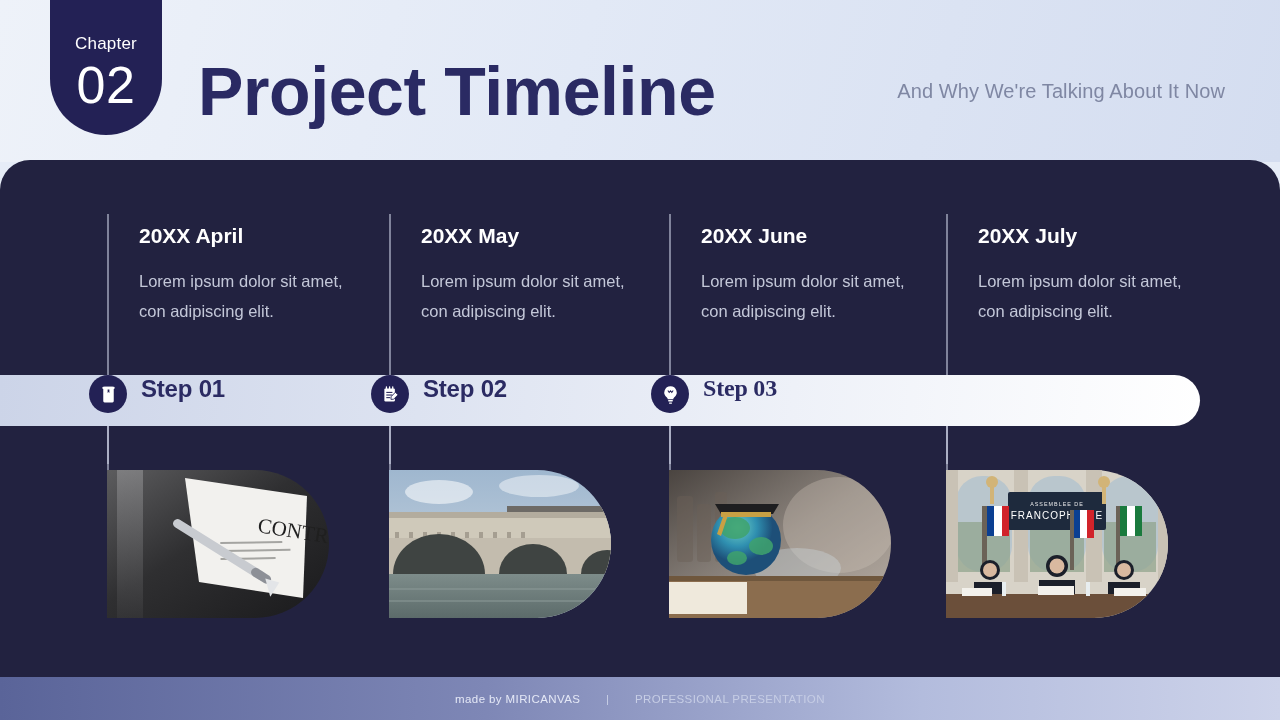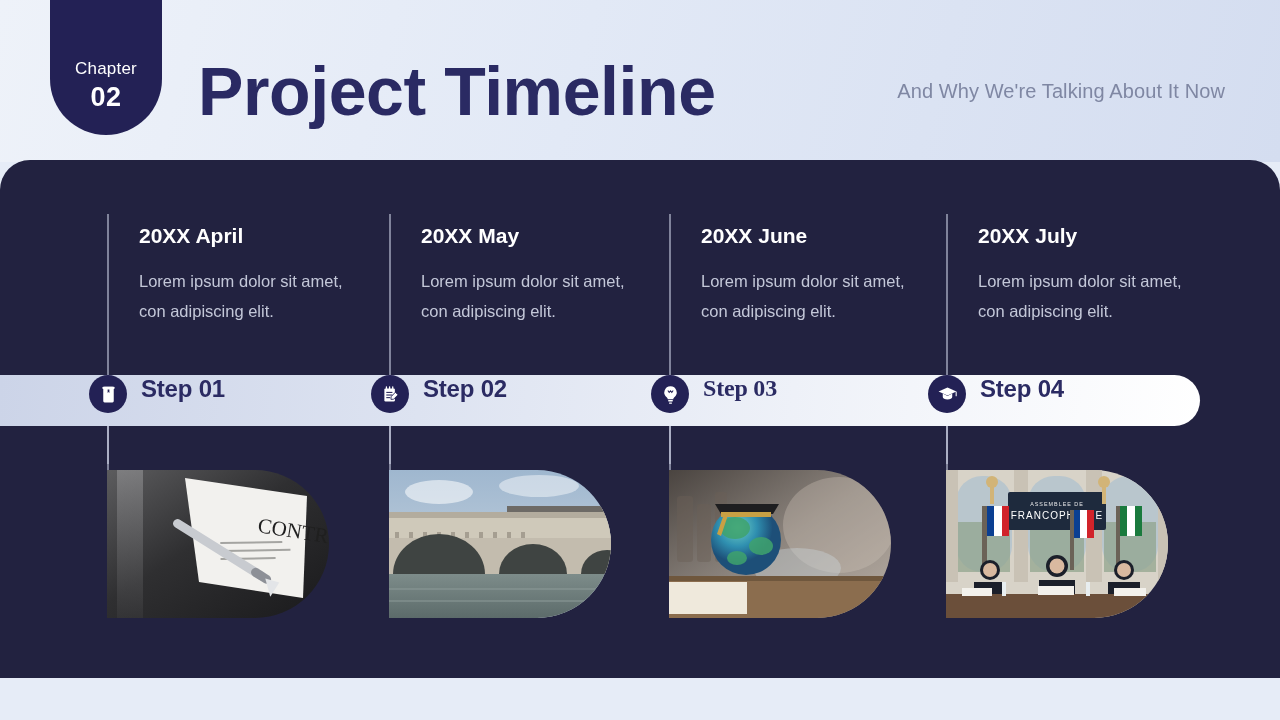--- a/index.html
+++ b/index.html
@@ -20,21 +20,21 @@
     position:absolute; left:50px; top:-14px; width:112px; height:149px;
     background:#232155; border-radius:0 0 56px 56px;
     display:flex; flex-direction:column; align-items:center; justify-content:flex-end;
     padding-bottom:24px;
   }
   .chapter-word {
     color:#ffffff; font-size:17px; letter-spacing:.2px; line-height:1;
     margin-bottom:7px;
   }
   .chapter-num {
-    color:#ffffff; font-size:27px; font-weight:700; line-height:1; letter-spacing:.5px;
+    color:#ffffff; font-size:52px; font-weight:400; line-height:1; letter-spacing:.5px;
   }
   .slide-title {
     position:absolute; left:198px; top:52px;
     font-size:68px; font-weight:700; color:#2a2a63; letter-spacing:-.4px;
   }
   .slide-subtitle {
     position:absolute; right:55px; top:80px;
     font-size:20px; color:#7f87a3; letter-spacing:.1px;
   }
 
@@ -181,30 +181,20 @@
       <svg viewBox="0 0 24 24" fill="none">
         <path d="M12 2.6a7 7 0 00-4.1 12.7c.6.45.9 1 .9 1.7v.5h6.4v-.5c0-.7.3-1.25.9-1.7A7 7 0 0012 2.6z" fill="#ffffff"></path>
         <rect x="9.2" y="18.4" width="5.6" height="1.7" rx=".85" fill="#ffffff"></rect>
         <rect x="10.2" y="21" width="3.6" height="1.5" rx=".75" fill="#ffffff"></rect>
         <path d="M9 7.5l1.5 2.2L12 7.9l1.5 1.8L15 7.5" stroke="#232155" stroke-width="1.2" fill="none"></path>
       </svg>
     </div>
     <div class="step-label">Step 03</div>
   </div>
 
-  <div class="step" style="left:928px;">
-    <div class="step-circle">
-      <svg viewBox="0 0 24 24" fill="none">
-        <path d="M12 4L1.8 8.6 12 13.2l10.2-4.6L12 4z" fill="#ffffff"></path>
-        <path d="M6.6 10.8v4c0 1.6 2.4 2.9 5.4 2.9s5.4-1.3 5.4-2.9v-4L12 13.6 6.6 10.8z" fill="#ffffff"></path>
-        <rect x="21.3" y="8.6" width="1.2" height="5.4" rx=".6" fill="#ffffff"></rect>
-      </svg>
-    </div>
-    <div class="step-label">Step 04</div>
-  </div>
 
   <div class="thumb" style="left:107px;">
     <svg viewBox="0 0 222 148" preserveAspectRatio="none">
       <defs>
         <linearGradient id="g1" x1="0" y1="0" x2="1" y2="1">
           <stop offset="0" stop-color="#5c5c5e"></stop>
             <stop offset=".45" stop-color="#2f2f31"></stop>
             <stop offset="1" stop-color="#1a1a1c"></stop>
         </linearGradient>
         <linearGradient id="g1b" x1="0" y1="0" x2="0" y2="1">
@@ -374,14 +364,21 @@
           <rect x="92" y="116" width="36" height="9"></rect>
           <rect x="168" y="118" width="32" height="8"></rect>
       </g>
       <g fill="#e8eef0">
         <rect x="56" y="112" width="4" height="14"></rect>
           <rect x="140" y="112" width="4" height="14"></rect>
       </g>
     </svg>
   </div>
 
+  <div class="footer">
+    <div class="footer-text">
+      <span>made by MIRICANVAS</span>
+      <span class="footer-sep">|</span>
+      <span class="footer-tag">PROFESSIONAL PRESENTATION</span>
+    </div>
+  </div>
 
 </div>
 
 </body></html>

